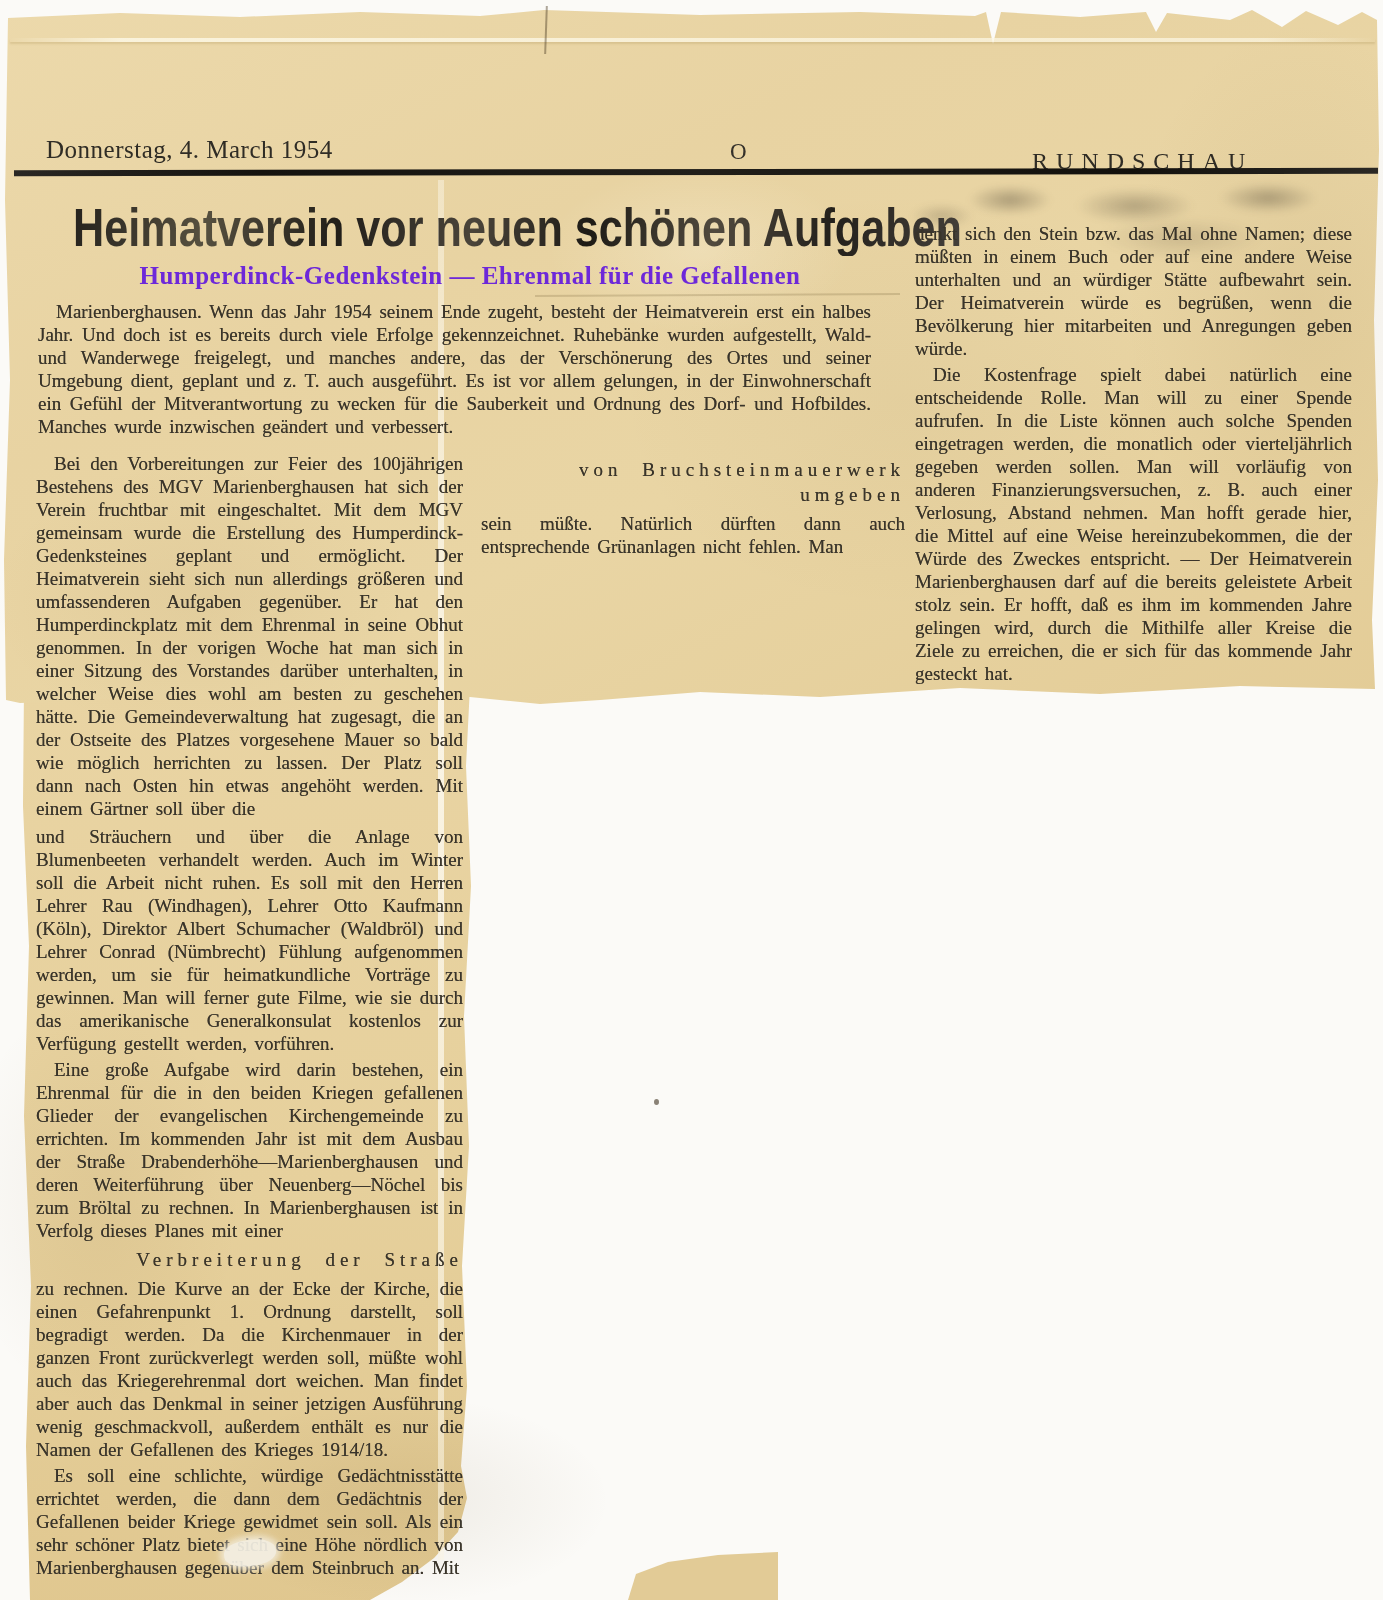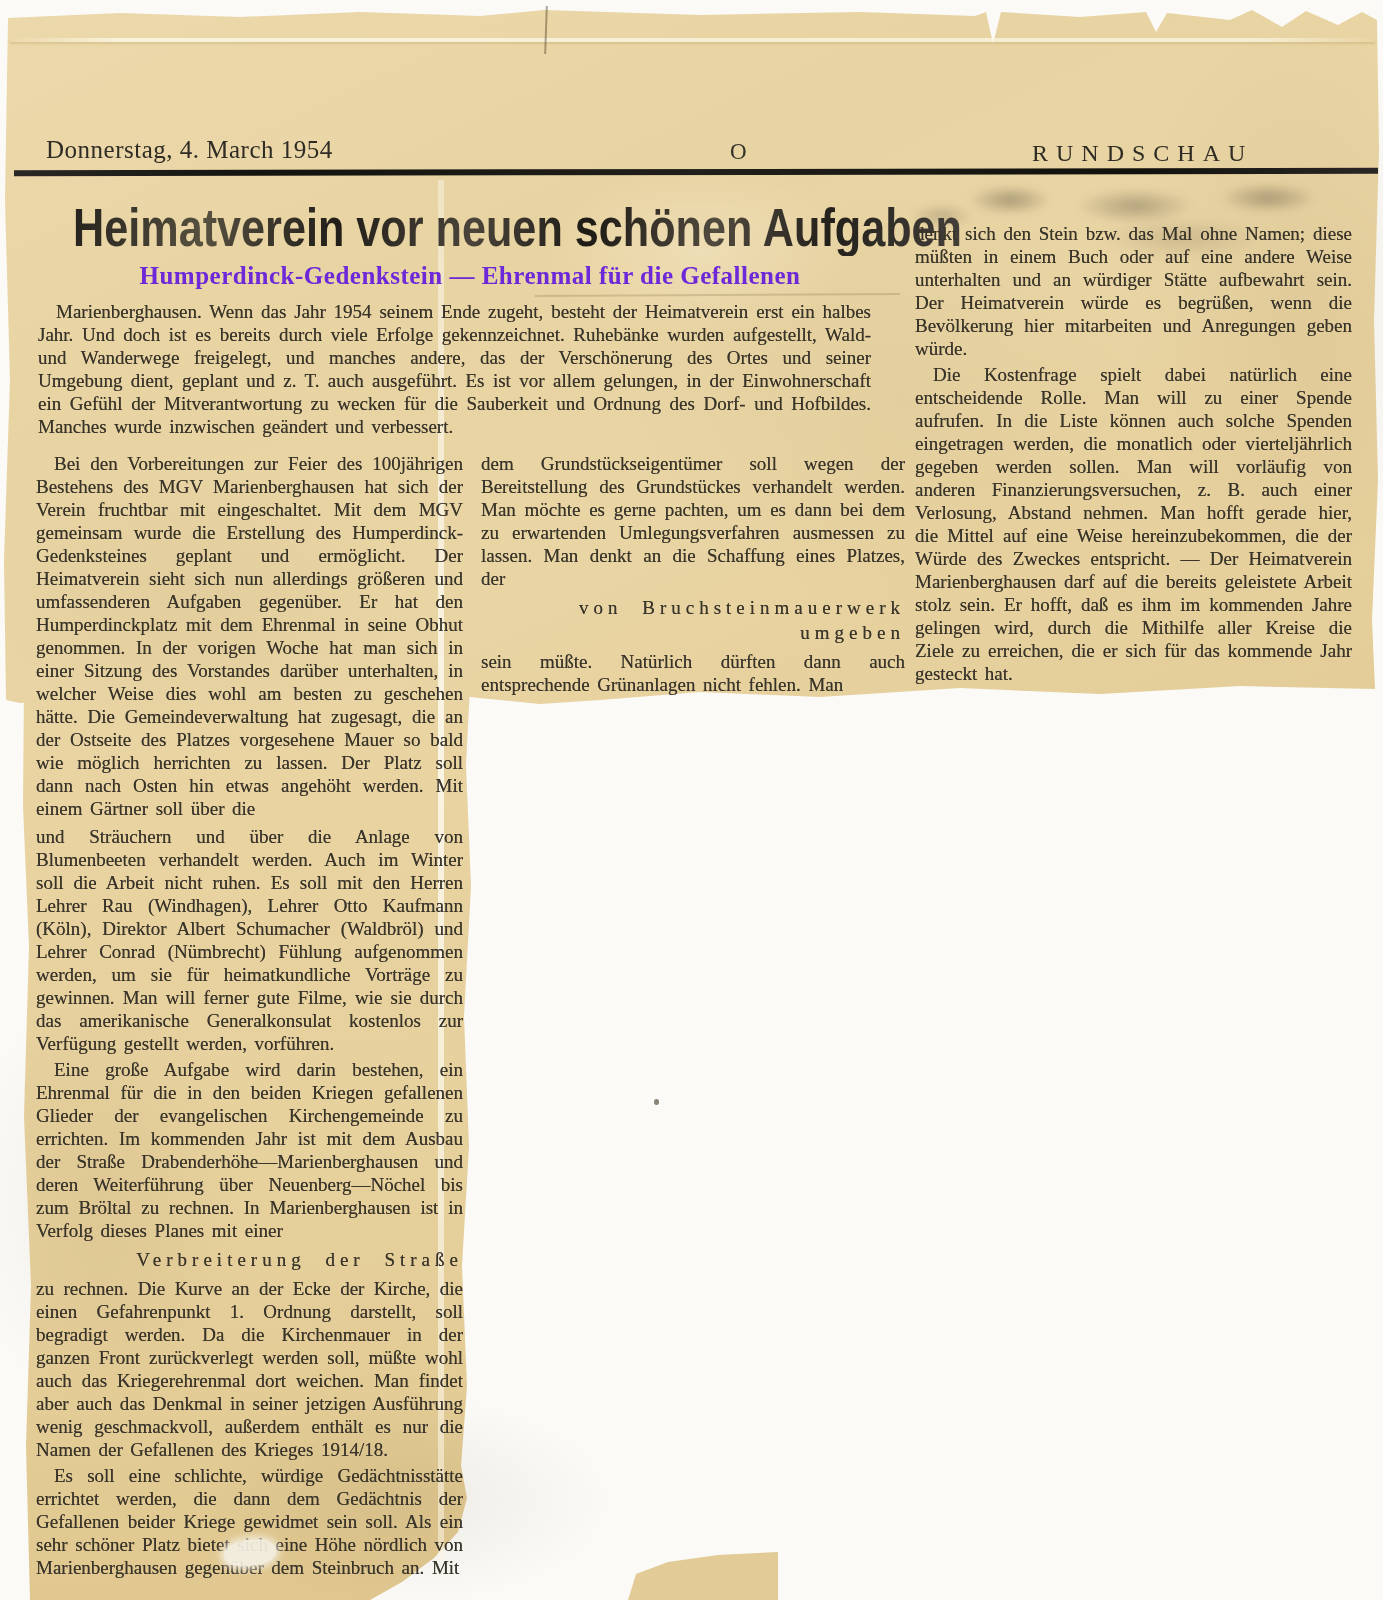--- a/index.html
+++ b/index.html
@@ -64,21 +64,21 @@
   .speck{position:absolute;left:654px;top:1099px;width:5px;height:6px;border-radius:50%;
     background:#8a8276;z-index:2;}
   .tear-hole{position:absolute;left:224px;top:1540px;width:52px;height:26px;z-index:6;
     background:#f4f0e4;opacity:0.92;border-radius:45%;transform:rotate(-7deg);
     box-shadow:0 0 6px 4px rgba(246,243,234,0.75);}
   
   .masthead-date{position:absolute;left:46px;top:136px;z-index:3;
     font-size:25px;color:#2f2c25;letter-spacing:0.5px;}
   .masthead-letter{position:absolute;left:730px;top:139px;z-index:3;
     font-size:23px;color:#35312a;}
-  .masthead-title{position:absolute;left:1032px;top:140px;z-index:3;
+  .masthead-title{position:absolute;left:1032px;top:148px;z-index:3;
     font-size:24px;color:#2f2c25;letter-spacing:8px;}
   .masthead-rule{position:absolute;left:14px;top:169px;width:1364px;height:6px;z-index:3;
     transform:rotate(-0.1deg);
     background:linear-gradient(90deg,#2a2824,#15130f 18%,#211f1a 50%,#12100c 82%,#2a2824);}
   
   .headline{position:absolute;left:73px;top:198px;width:1000px;z-index:3;white-space:nowrap;}
   .headline span{display:inline-block;transform:scaleX(0.80);transform-origin:left top;
     font-family:"Liberation Sans", sans-serif;font-weight:700;font-size:54px;line-height:58px;
     background-image:linear-gradient(100deg,#25221d,#56503f 15%,#211e19 30%,#4a443a 45%,
       #1e1b16 58%,#514a3e 72%,#23201b 85%,#45403a 100%);
@@ -132,21 +132,20 @@
   <div class="crosshead">
   </div>
   <p>und Sträuchern und über die Anlage von Blumenbeeten verhandelt werden. Auch im Winter soll die Arbeit nicht ruhen. Es soll mit den Herren Lehrer Rau (Windhagen), Lehrer Otto Kaufmann (Köln), Direktor Albert Schumacher (Waldbröl) und Lehrer Conrad (Nümbrecht) Fühlung aufgenommen werden, um sie für heimatkundliche Vorträge zu gewinnen. Man will ferner gute Filme, wie sie durch das amerikanische Generalkonsulat kostenlos zur Verfügung gestellt werden, vorführen.</p>
   <p class="indent">Eine große Aufgabe wird darin bestehen, ein Ehrenmal für die in den beiden Kriegen gefallenen Glieder der evangelischen Kirchengemeinde zu errichten. Im kommenden Jahr ist mit dem Ausbau der Straße Drabenderhöhe—Marienberghausen und deren Weiterführung über Neuenberg—Nöchel bis zum Bröltal zu rechnen. In Marienberghausen ist in Verfolg dieses Planes mit einer</p>
   <div class="crosshead">Verbreiterung der Straße</div>
   <p>zu rechnen. Die Kurve an der Ecke der Kirche, die einen Gefahrenpunkt 1. Ordnung darstellt, soll begradigt werden. Da die Kirchenmauer in der ganzen Front zurückverlegt werden soll, müßte wohl auch das Kriegerehrenmal dort weichen. Man findet aber auch das Denkmal in seiner jetzigen Ausführung wenig geschmackvoll, außerdem enthält es nur die Namen der Gefallenen des Krieges 1914/18.</p>
   <p class="indent">Es soll eine schlichte, würdige Gedächtnisstätte errichtet werden, die dann dem Gedächtnis der Gefallenen beider Kriege gewidmet sein soll. Als ein sehr schöner Platz bietet sich eine Höhe nördlich von Marienberghausen gegenüber dem Steinbruch an. Mit</p>
 </div>
 
 <div class="col-mid body-text">
-  <p>dem Grundstückseigentümer soll wegen der Bereitstellung des Grundstückes verhandelt werden. Man möchte es gerne pachten, um es dann bei dem zu erwartenden Umlegungsverfahren ausmessen zu lassen. Man denkt an die Schaffung eines Platzes, der</p>
   <div class="crosshead">
     <div>von Bruchsteinmauerwerk</div>
     <div>umgeben</div>
   </div>
   <p>sein müßte. Natürlich dürften dann auch entsprechende Grünanlagen nicht fehlen. Man</p>
 </div>
 
 <div class="col-right body-text">
   <p>denkt sich den Stein bzw. das Mal ohne Namen; diese müßten in einem Buch oder auf eine andere Weise unterhalten und an würdiger Stätte aufbewahrt sein. Der Heimatverein würde es begrüßen, wenn die Bevölkerung hier mitarbeiten und Anregungen geben würde.</p>
   <p class="indent">Die Kostenfrage spielt dabei natürlich eine entscheidende Rolle. Man will zu einer Spende aufrufen. In die Liste können auch solche Spenden eingetragen werden, die monatlich oder vierteljährlich gegeben werden sollen. Man will vorläufig von anderen Finanzierungsversuchen, z. B. auch einer Verlosung, Abstand nehmen. Man hofft gerade hier, die Mittel auf eine Weise hereinzubekommen, die der Würde des Zweckes entspricht. — Der Heimatverein Marienberghausen darf auf die bereits geleistete Arbeit stolz sein. Er hofft, daß es ihm im kommenden Jahre gelingen wird, durch die Mithilfe aller Kreise die Ziele zu erreichen, die er sich für das kommende Jahr gesteckt hat.</p>

